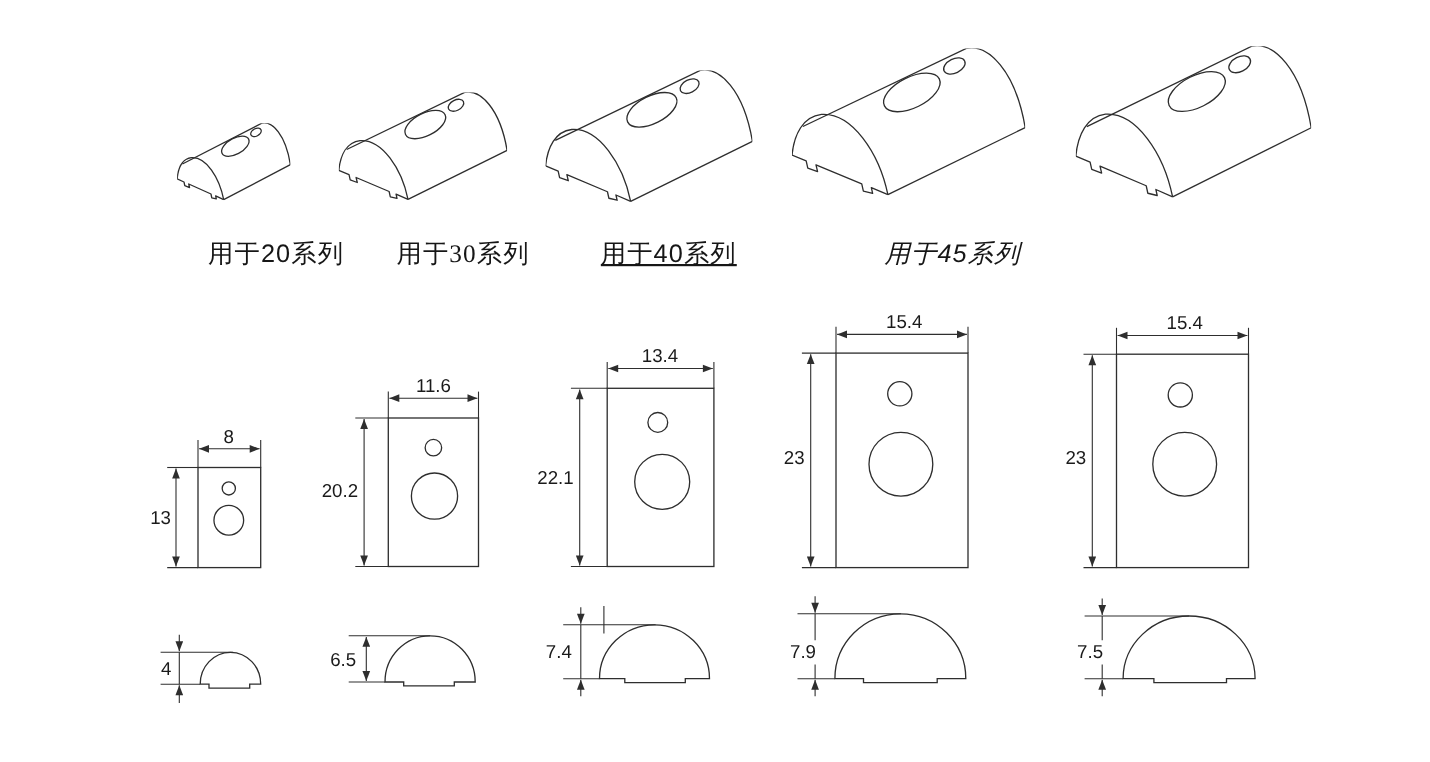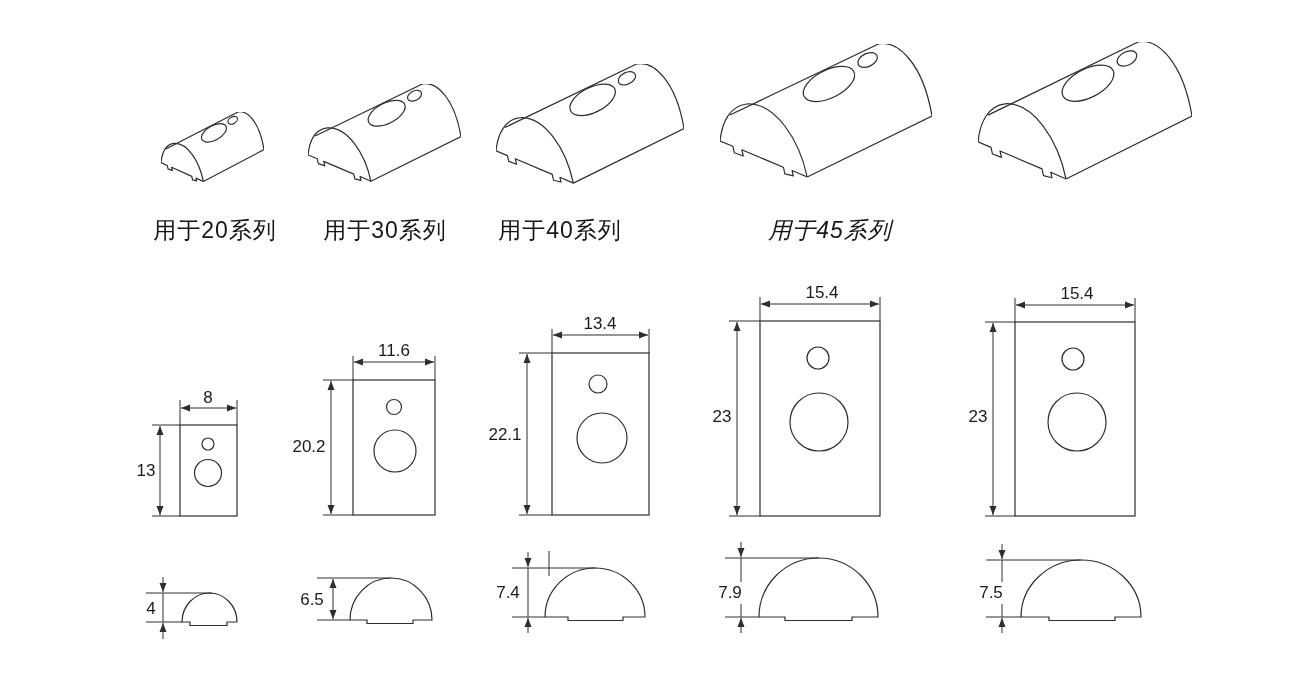--- a/index.html
+++ b/index.html
@@ -2,21 +2,21 @@
 <html><head>
 <meta charset="utf-8">
 <style>
   html,body{margin:0;padding:0;background:#ffffff;}
   body{width:1300px;height:693px;position:relative;overflow:hidden;
        font-family:"Liberation Sans", sans-serif;}
   .canvas{position:absolute;left:0;top:0;width:1300px;height:693px;}
   svg{position:absolute;left:0;top:0;}
   svg text{font-family:"Liberation Sans", sans-serif;font-size:17px;fill:#1a1a1a;}
   .series-label{position:absolute;top:215px;transform:translateX(-50%);
-      font-size:23px;font-weight:500;color:#161616;letter-spacing:1px;white-space:nowrap;}
+      font-size:23px;font-weight:500;color:#161616;letter-spacing:1px;white-space:nowrap;margin-left:36px;}
 </style>
 </head>
 <body>
 
 <div class="canvas">
 
 <svg width="1300" height="693" viewBox="0 0 1300 693">
   <defs>
     <marker id="ah" viewBox="0 0 10 8" refX="9.5" refY="4" markerWidth="10" markerHeight="8" markerUnits="userSpaceOnUse" orient="auto-start-reverse">
       <path d="M0.5,0.5 L9.5,4 L0.5,7.5 Z" fill="#2e2e2e"></path>
@@ -195,17 +195,17 @@
         <line x1="1002" y1="633" x2="1002" y2="618" marker-end="url(#ah)"></line>
         <line x1="1002" y1="560" x2="1002" y2="582"></line>
             <line x1="1002" y1="604" x2="1002" y2="617"></line>
       </g>
       <text x="991" y="598" text-anchor="middle" stroke="none" fill="#1a1a1a">7.5</text>
     </g>
   </g>
 </svg>
 
   <div class="series-label" style="left:215px;">用于20系列</div>
-  <div class="series-label" style="left:385px;">用于30系列</div>
-  <div class="series-label" style="left:560px;">用于40系列</div>
+  <div class="series-label" style="left:385px;font-family:Liberation Serif, serif;">用于30系列</div>
+  <div class="series-label" style="left:572px;text-decoration:underline;">用于40系列</div>
   <div class="series-label" style="left:830px;font-style:italic;">用于45系列</div>
 
 </div>
 
 </body></html>

